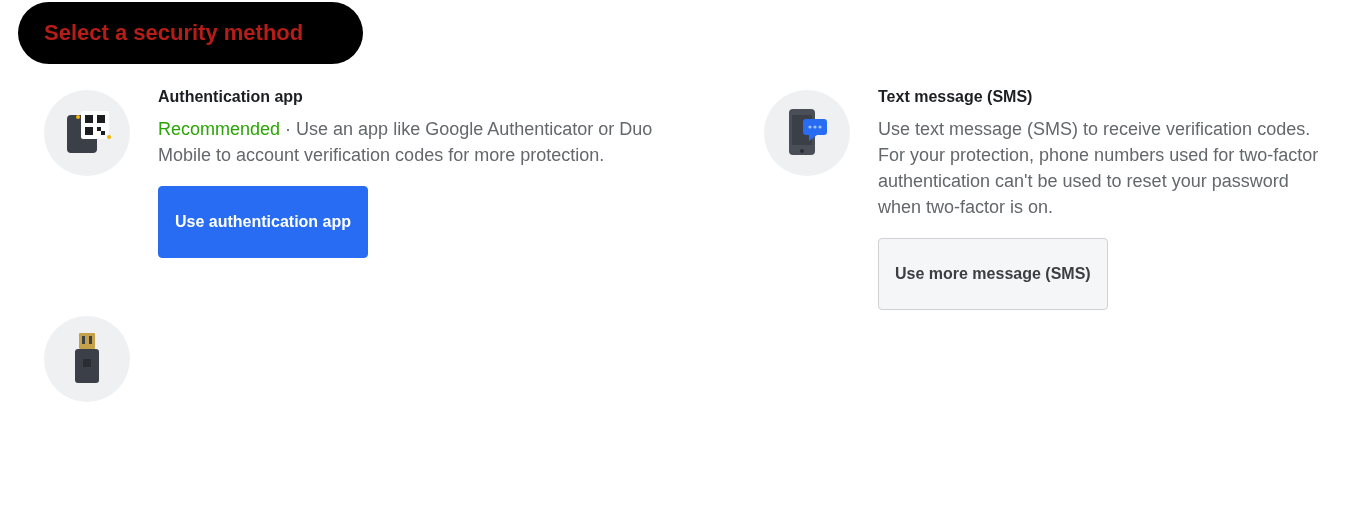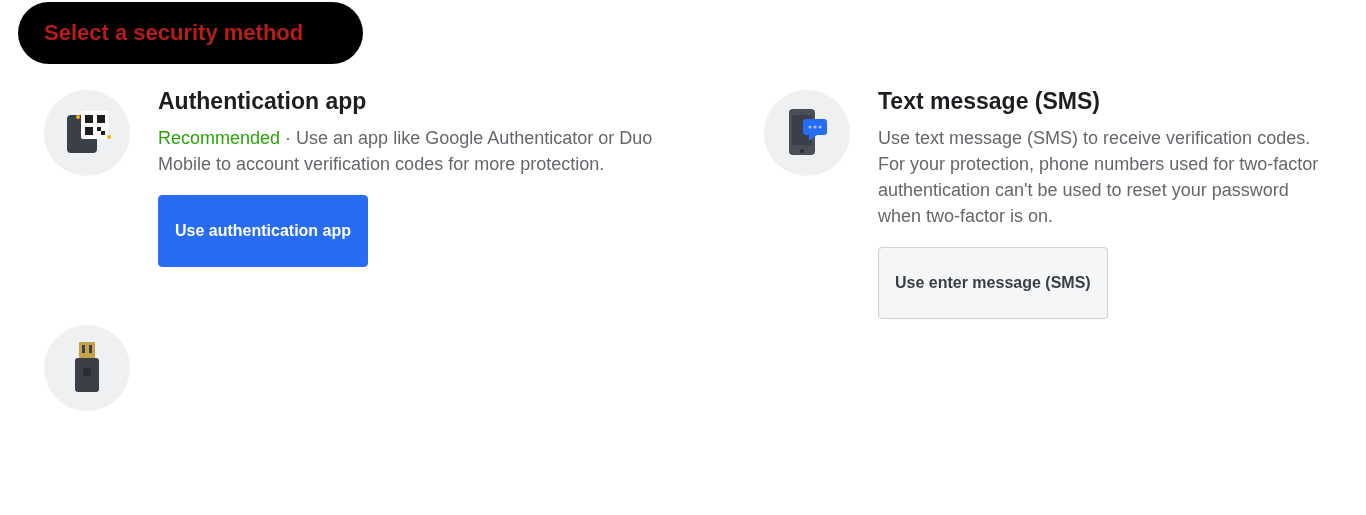--- a/index.html
+++ b/index.html
@@ -47,21 +47,21 @@
       border-radius: 50%;
       background: #eef0f2;
       flex-shrink: 0;
       display: flex;
       align-items: center;
       justify-content: center;
       margin-top: 2px;
     }
     .method-body { flex: 1; }
     .method-title {
-      font-size: 23px;
+      font-size: 16px;
       font-weight: 700;
       color: #1c1e21;
       margin-bottom: 10px;
     }
     .method-desc {
       font-size: 18px;
       line-height: 1.45;
       color: #64676b;
       margin-bottom: 18px;
     }
@@ -154,19 +154,19 @@
           <rect x="24" y="16" width="24" height="16" rx="3" fill="#276cf2"></rect>
           <polygon points="30,32 30,38 38,32" fill="#276cf2"></polygon>
           <circle cx="31" cy="24" r="1.6" fill="#9cc2ff"></circle>
           <circle cx="36" cy="24" r="1.6" fill="#9cc2ff"></circle>
           <circle cx="41" cy="24" r="1.6" fill="#9cc2ff"></circle>
         </svg>
       </div>
       <div class="method-body">
         <h3 class="method-title">Text message (SMS)</h3>
         <p class="method-desc">Use text message (SMS) to receive verification codes. For your protection, phone numbers used for two-factor authentication can't be used to reset your password when two-factor is on.</p>
-        <button class="btn btn-secondary">Use enter message (SMS)</button>
+        <button class="btn btn-secondary">Use more message (SMS)</button>
       </div>
     </div>
 
   </div>
 
 </div>
 
 </body></html>

